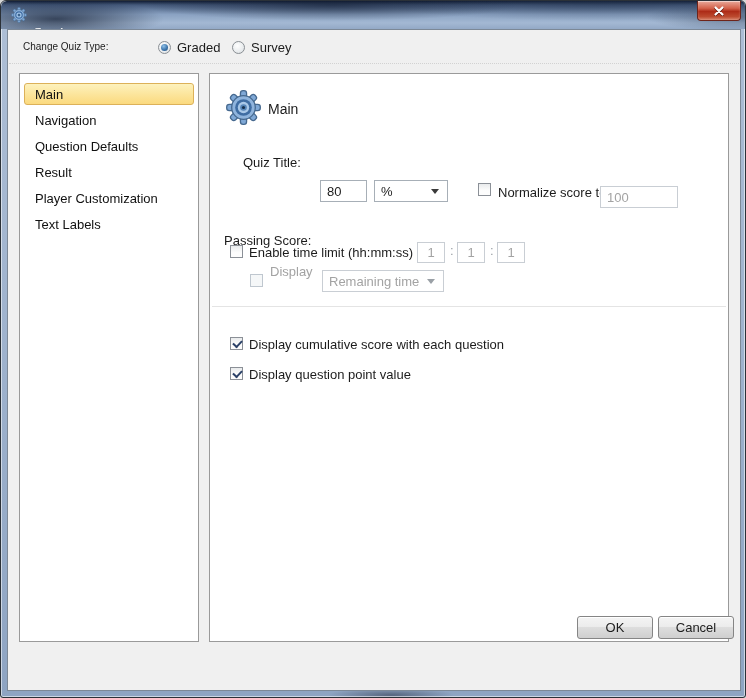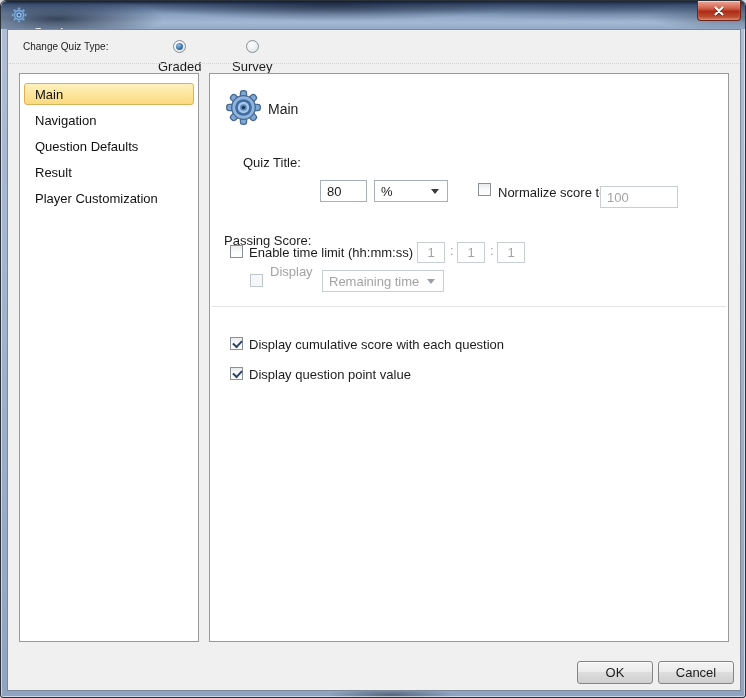--- a/index.html
+++ b/index.html
@@ -43,21 +43,21 @@
   .close-x { display:block; }
 
   
   .client {
     position:absolute; left:6px; top:28px; width:734px; height:662px;
     background:#f0f0f0; border:1px solid #7c8896;
   }
 
   
   .quiztype-label { position:absolute; left:22px; top:40px; font-size:10px; color:#1c1c1c; }
-  .radio-group { position:absolute; top:39px; display:flex; align-items:center; gap:6px; cursor:default;flex-direction:column; }
+  .radio-group { position:absolute; top:39px; display:flex; align-items:center; gap:6px; cursor:default; }
   .radio-graded { left:157px; } .radio-survey { left:231px; }
   .radio {
     position:relative; width:13px; height:13px; border-radius:50%;
     border:1px solid #8a8f94;
     background:radial-gradient(circle at 40% 35%, #ffffff 0%, #e9ecee 60%, #d2d7db 100%);
   }
   .radio.checked::after {
     content:""; position:absolute; left:2px; top:2px; width:7px; height:7px; border-radius:50%;
     background:radial-gradient(circle at 38% 32%, #8fc0e8 0%, #3f77ad 55%, #1d4a79 100%);
   }
@@ -117,21 +117,21 @@
   .checkbox.checked::after {
     content:""; position:absolute; left:2px; top:2px; width:7px; height:4px;
     border-left:2px solid #2b4168; border-bottom:2px solid #2b4168;
     transform:rotate(-47deg);
   }
   .colon { position:absolute; font-size:13px; color:#9aa0a6; }
   .panel-sep { position:absolute; left:2px; top:232px; width:514px; border-top:1px solid #e4e4e4; }
 
   
   .btn {
-    position:absolute; top:660px; width:76px; height:23px;
+    position:absolute; top:615px; width:76px; height:23px;
     border:1px solid #858585; border-radius:3px;
     background:linear-gradient(180deg, #f4f4f4 0%, #ececec 45%, #dddddd 50%, #cfcfcf 100%);
     box-shadow: inset 0 1px 0 #fff;
     font-family:"Liberation Sans", sans-serif; font-size:13px; color:#1c1c1c; cursor:default;
   }
   .btn-ok { left:576px; } .btn-cancel { left:657px; }
 </style>
 </head>
 <body>
 
@@ -172,20 +172,21 @@
     <span class="radio-label">Survey</span>
   </div>
   <div class="header-sep"></div>
 
   <div class="sidebar">
     <div class="side-item selected">Main</div>
     <div class="side-item">Navigation</div>
     <div class="side-item">Question Defaults</div>
     <div class="side-item">Result</div>
     <div class="side-item">Player Customization</div>
+    <div class="side-item">Text Labels</div>
   </div>
 
   <div class="mainpanel">
     <svg class="heading-icon" viewBox="0 0 40 40">
       <g fill="#7fa8d6" stroke="#46698f" stroke-width="1.5">
         <rect x="16.5" y="0.8" width="7" height="38.4" rx="3"></rect>
         <rect x="16.5" y="0.8" width="7" height="38.4" rx="3" transform="rotate(45 20 20)"></rect>
         <rect x="16.5" y="0.8" width="7" height="38.4" rx="3" transform="rotate(90 20 20)"></rect>
         <rect x="16.5" y="0.8" width="7" height="38.4" rx="3" transform="rotate(135 20 20)"></rect>
       </g>

